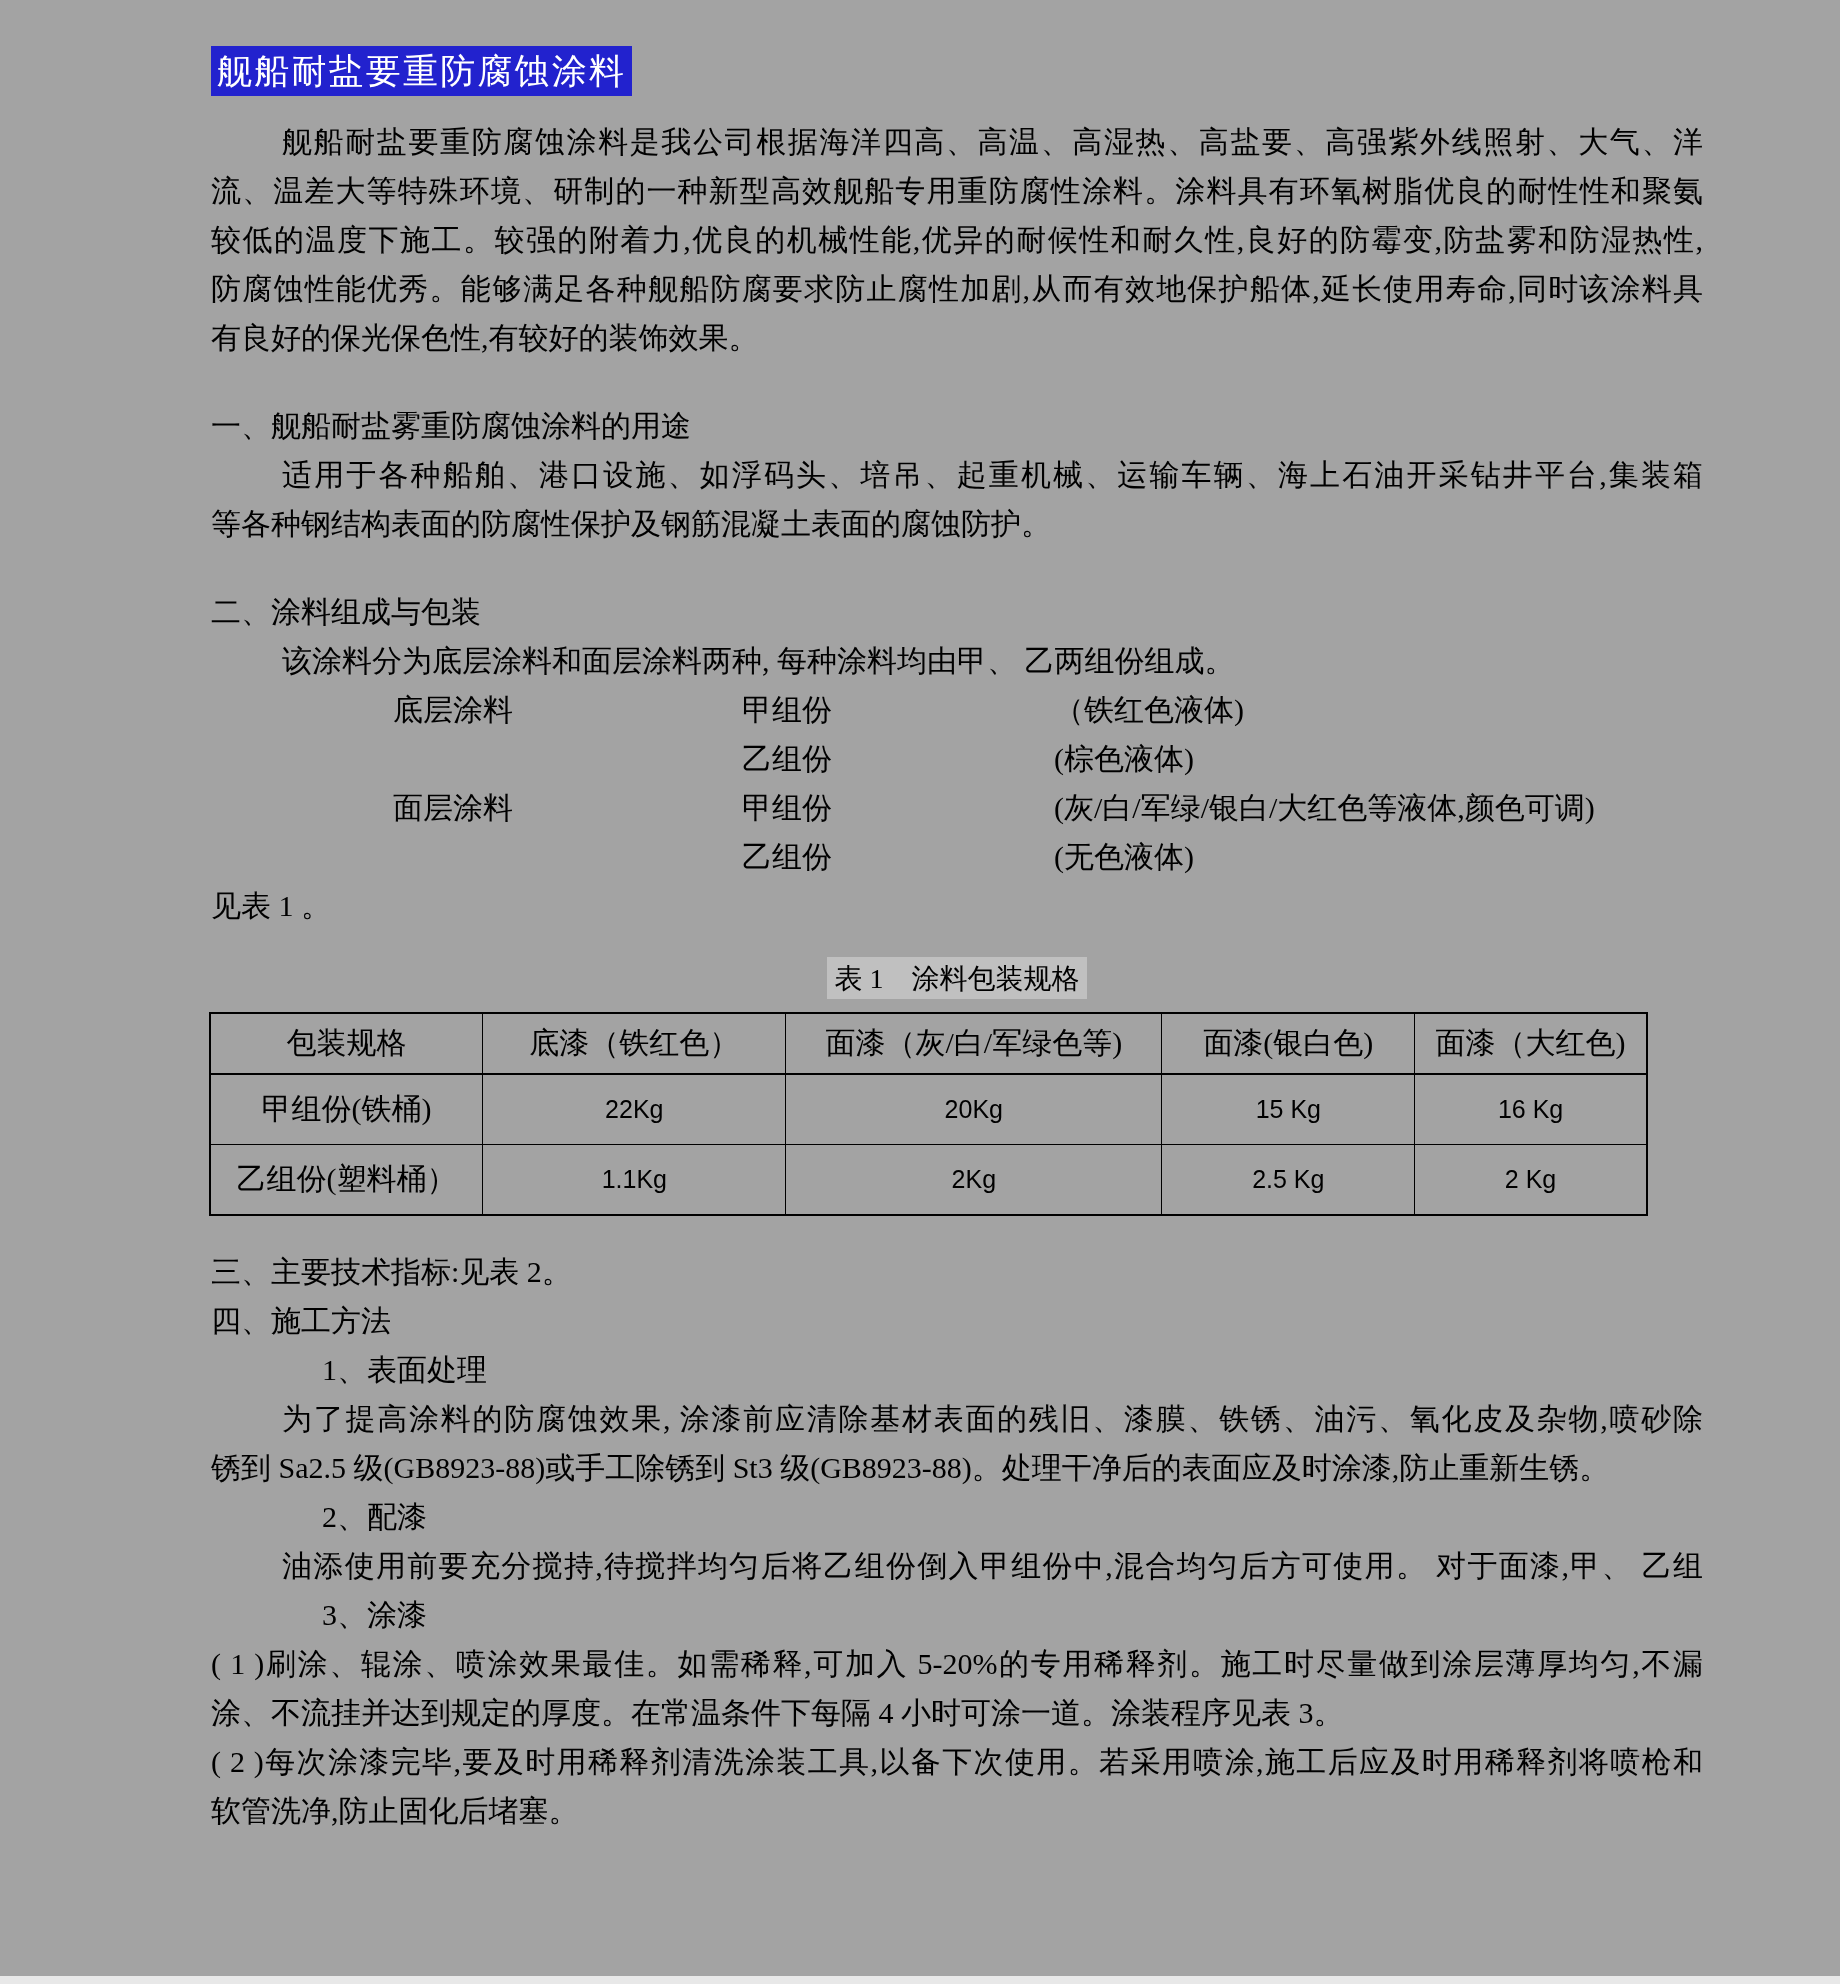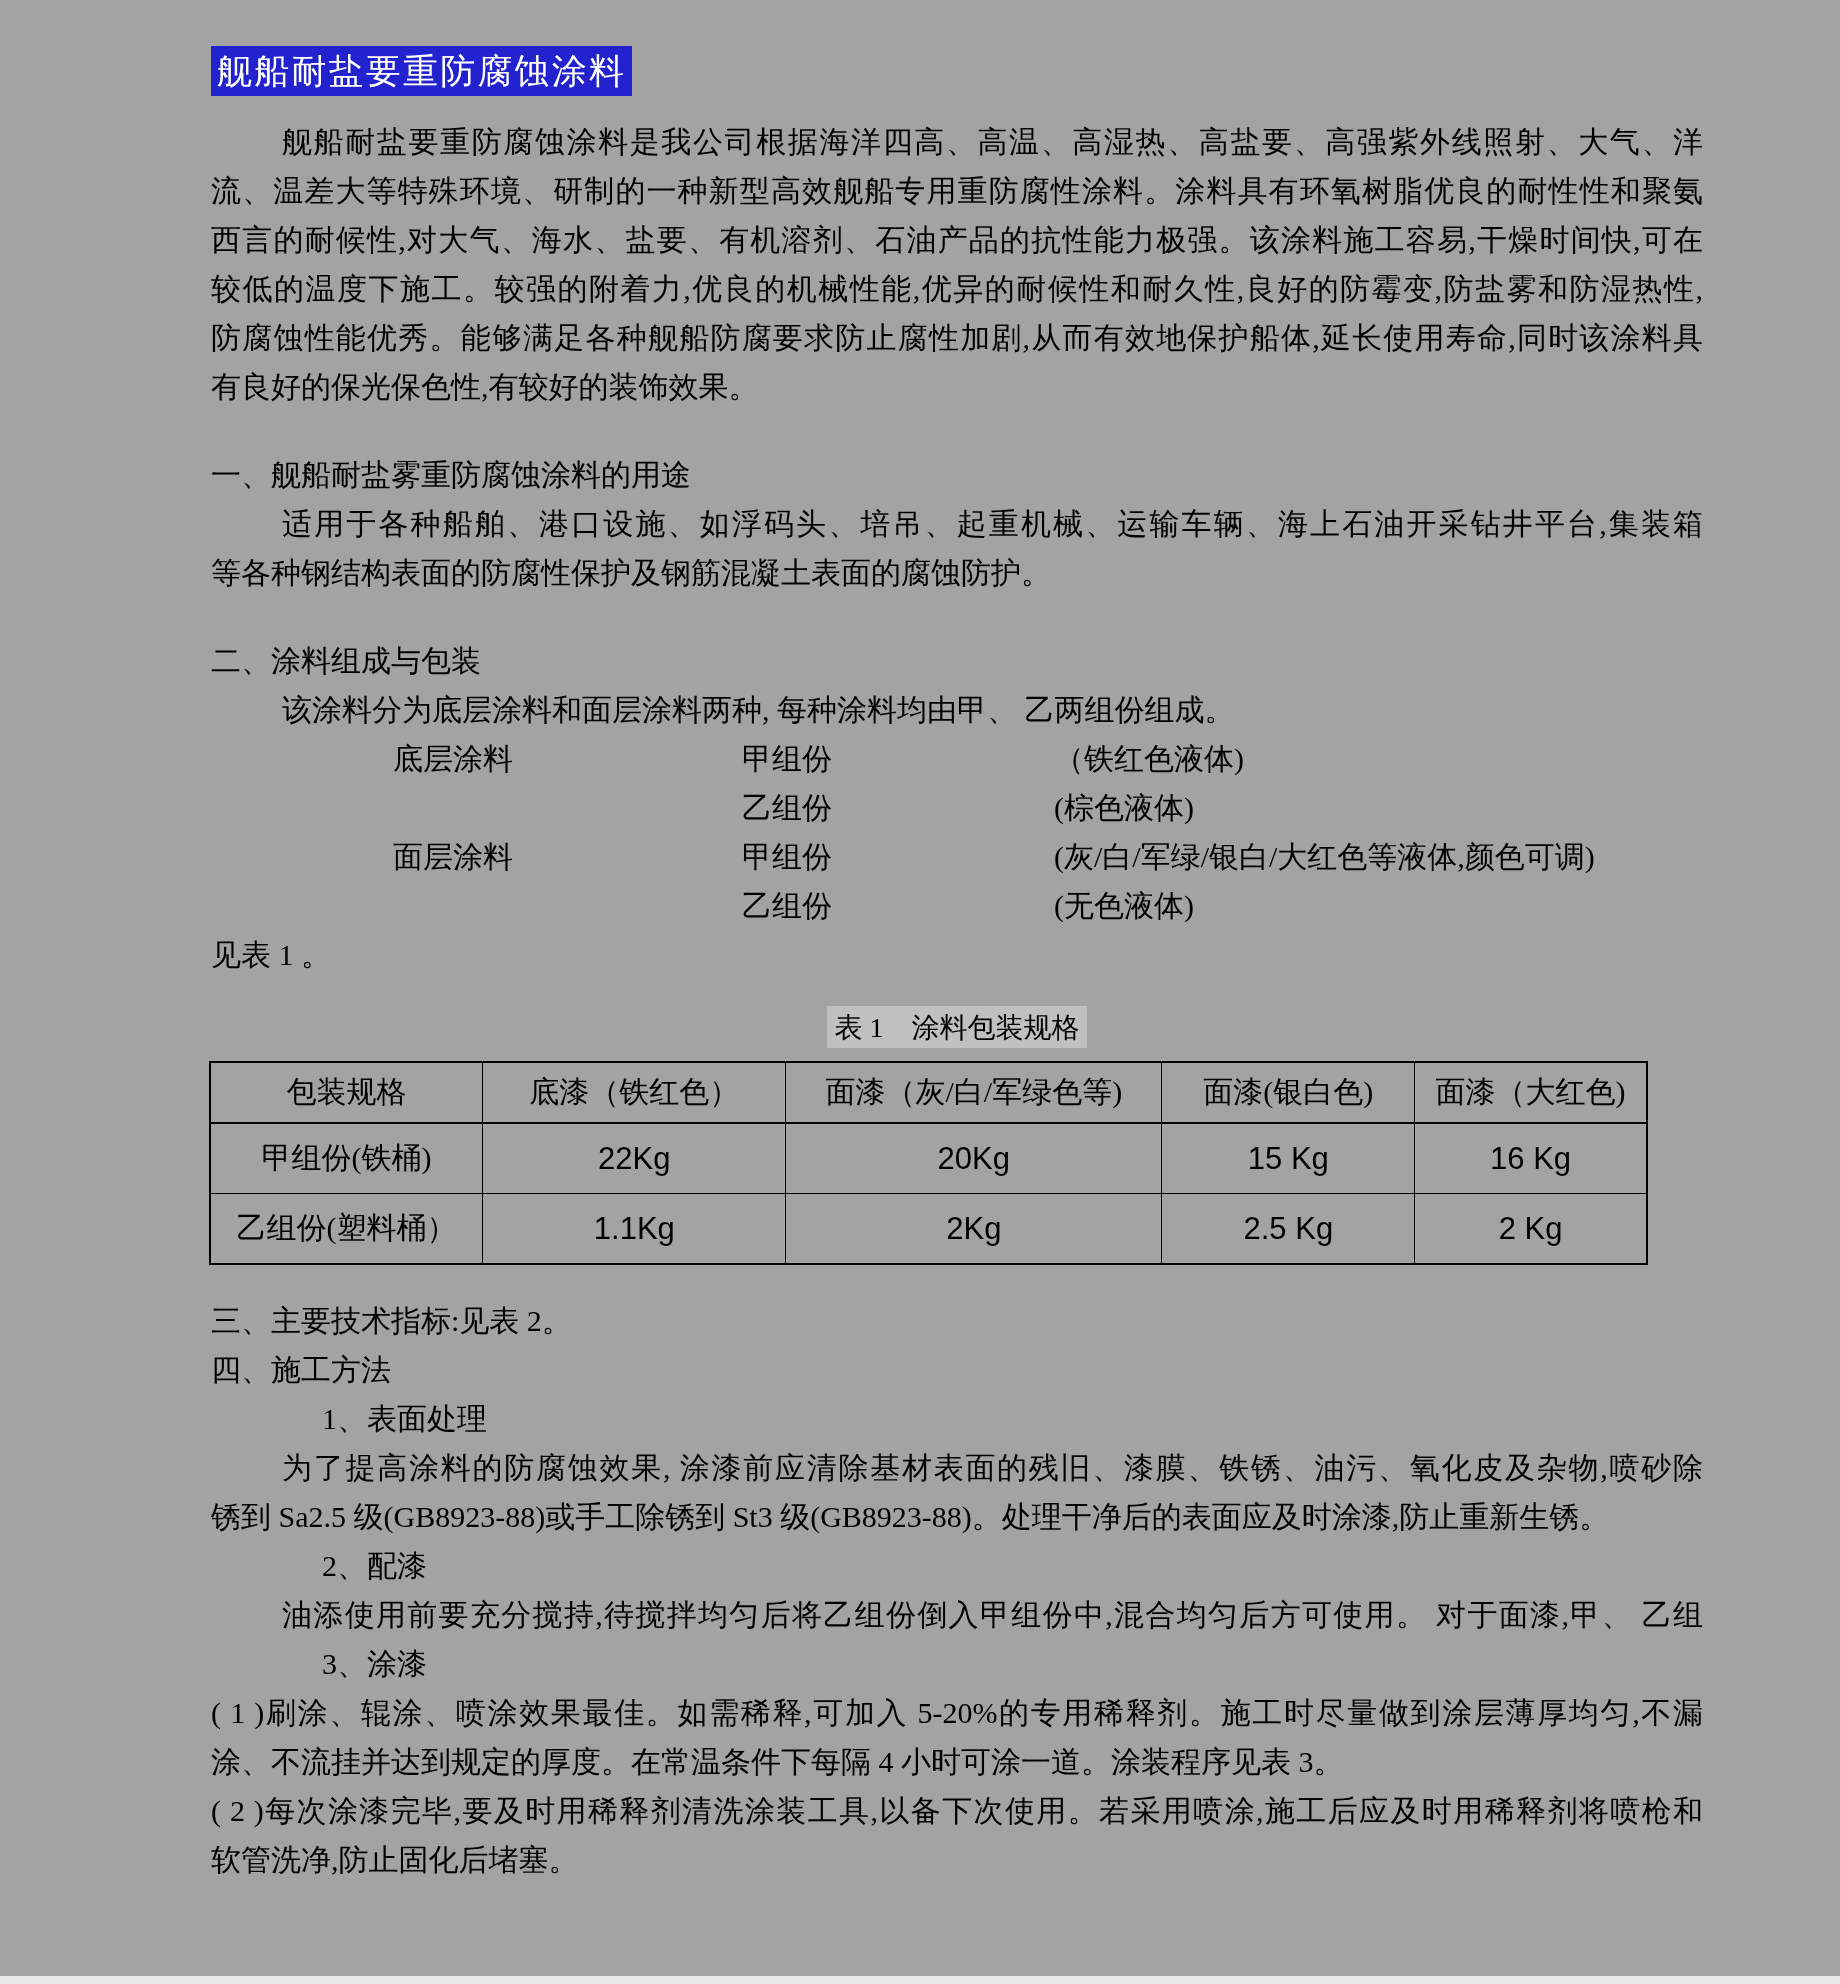--- a/index.html
+++ b/index.html
@@ -61,36 +61,35 @@
     border:1.5px solid #000;
     text-align:center;
     vertical-align:middle;
     font-weight:normal;
     padding:0 4.5px;
     overflow:hidden;
   }
   table.pack { border:2.2px solid #000; }
   table.pack th { height:59px; font-size:30px; border-bottom:2.2px solid #000; }
   table.pack td { height:69px; font-size:30px; }
-  table.pack td.value { font-family:"Liberation Sans","DejaVu Sans",sans-serif; font-size:31px; }
+  table.pack td.value { font-family:"Liberation Sans","DejaVu Sans",sans-serif; font-size:25px; }
   .after-table { margin-top:31px; }
 </style>
 </head>
 <body>
 
 <div class="page">
 
   <div class="doc-title">
     <span>舰船耐盐要重防腐蚀涂料</span>
   </div>
 
   <div>
     <div class="line ind fill">舰船耐盐要重防腐蚀涂料是我公司根据海洋四高、高温、高湿热、高盐要、高强紫外线照射、大气、洋</div>
     <div class="line fill">流、温差大等特殊环境、研制的一种新型高效舰船专用重防腐性涂料。涂料具有环氧树脂优良的耐性性和聚氨</div>
-    <div class="line fill">西言的耐候性,对大气、海水、盐要、有机溶剂、石油产品的抗性能力极强。该涂料施工容易,干燥时间快,可在</div>
     <div class="line fill">较低的温度下施工。较强的附着力,优良的机械性能,优异的耐候性和耐久性,良好的防霉变,防盐雾和防湿热性,</div>
     <div class="line fill">防腐蚀性能优秀。能够满足各种舰船防腐要求防止腐性加剧,从而有效地保护船体,延长使用寿命,同时该涂料具</div>
     <div class="line">有良好的保光保色性,有较好的装饰效果。</div>
   </div>
 
   <div>
     <div class="line gap-top">一、舰船耐盐雾重防腐蚀涂料的用途</div>
     <div class="line ind fill">适用于各种船舶、港口设施、如浮码头、培吊、起重机械、运输车辆、海上石油开采钻井平台,集装箱</div>
     <div class="line">等各种钢结构表面的防腐性保护及钢筋混凝土表面的腐蚀防护。</div>
   </div>

